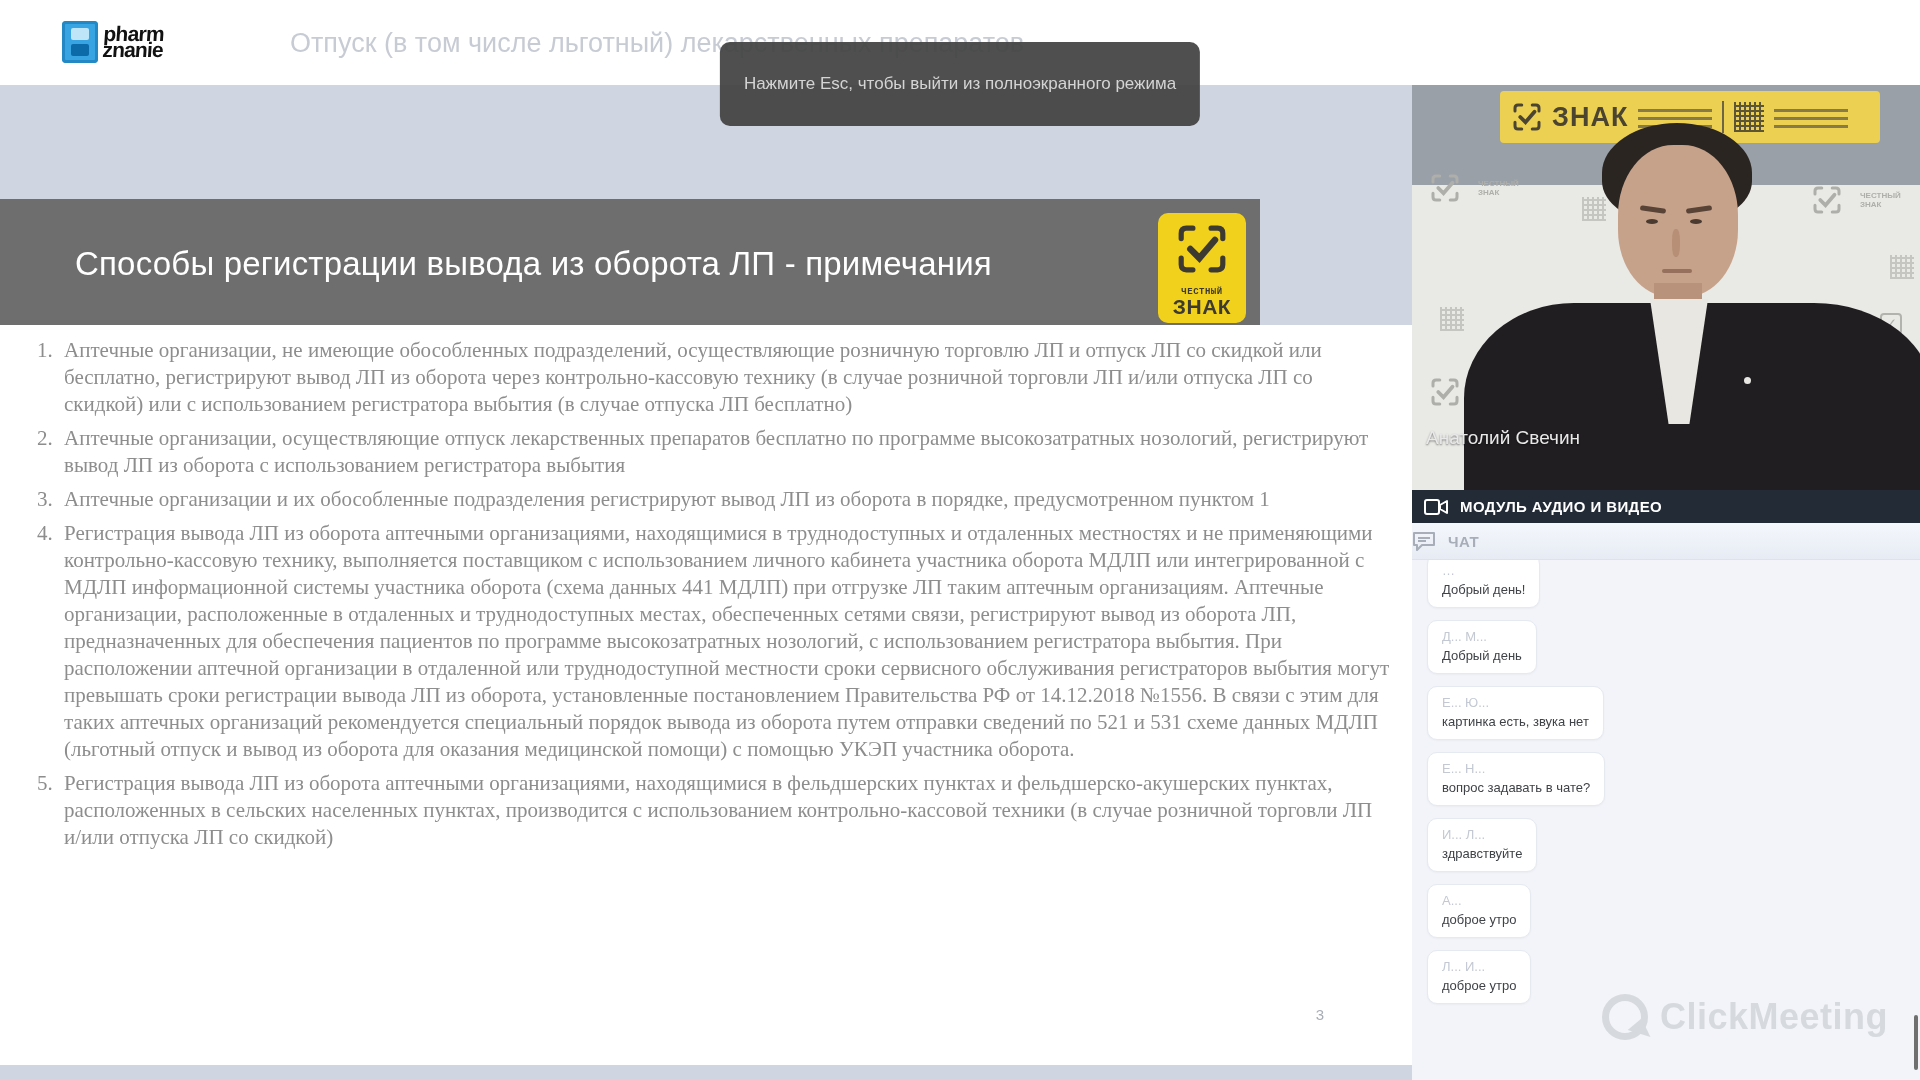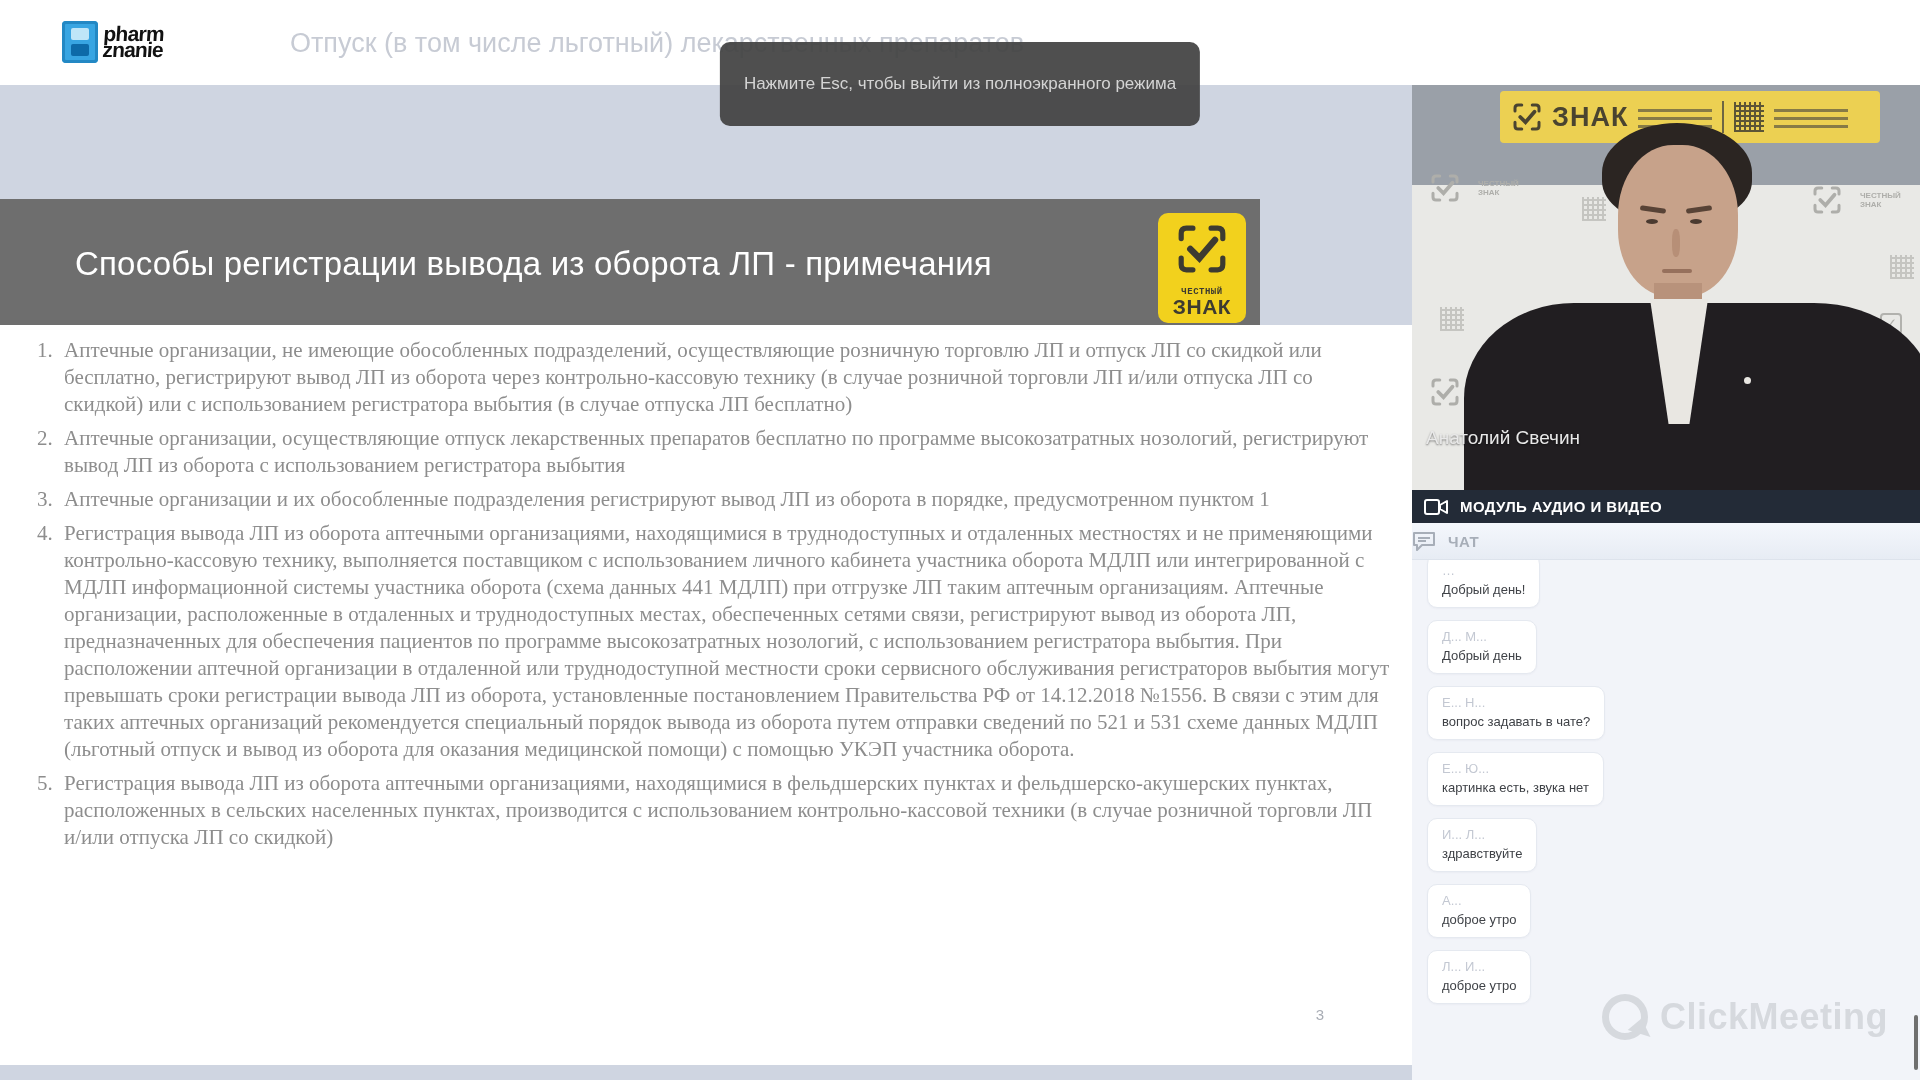--- a/index.html
+++ b/index.html
@@ -253,26 +253,26 @@
     <div class="chat-area">
       <div class="msg">
         <div class="sender">…</div>
         <div class="text">Добрый день!</div>
       </div>
       <div class="msg">
         <div class="sender">Д... М...</div>
         <div class="text">Добрый день</div>
       </div>
       <div class="msg">
+        <div class="sender">Е... Ю...</div>
+        <div class="text">картинка есть, звука нет</div>
+      </div>
+      <div class="msg">
         <div class="sender">Е... Н...</div>
         <div class="text">вопрос задавать в чате?</div>
-      </div>
-      <div class="msg">
-        <div class="sender">Е... Ю...</div>
-        <div class="text">картинка есть, звука нет</div>
       </div>
       <div class="msg">
         <div class="sender">И... Л...</div>
         <div class="text">здравствуйте</div>
       </div>
       <div class="msg">
         <div class="sender">А...</div>
         <div class="text">доброе утро</div>
       </div>
       <div class="msg">

